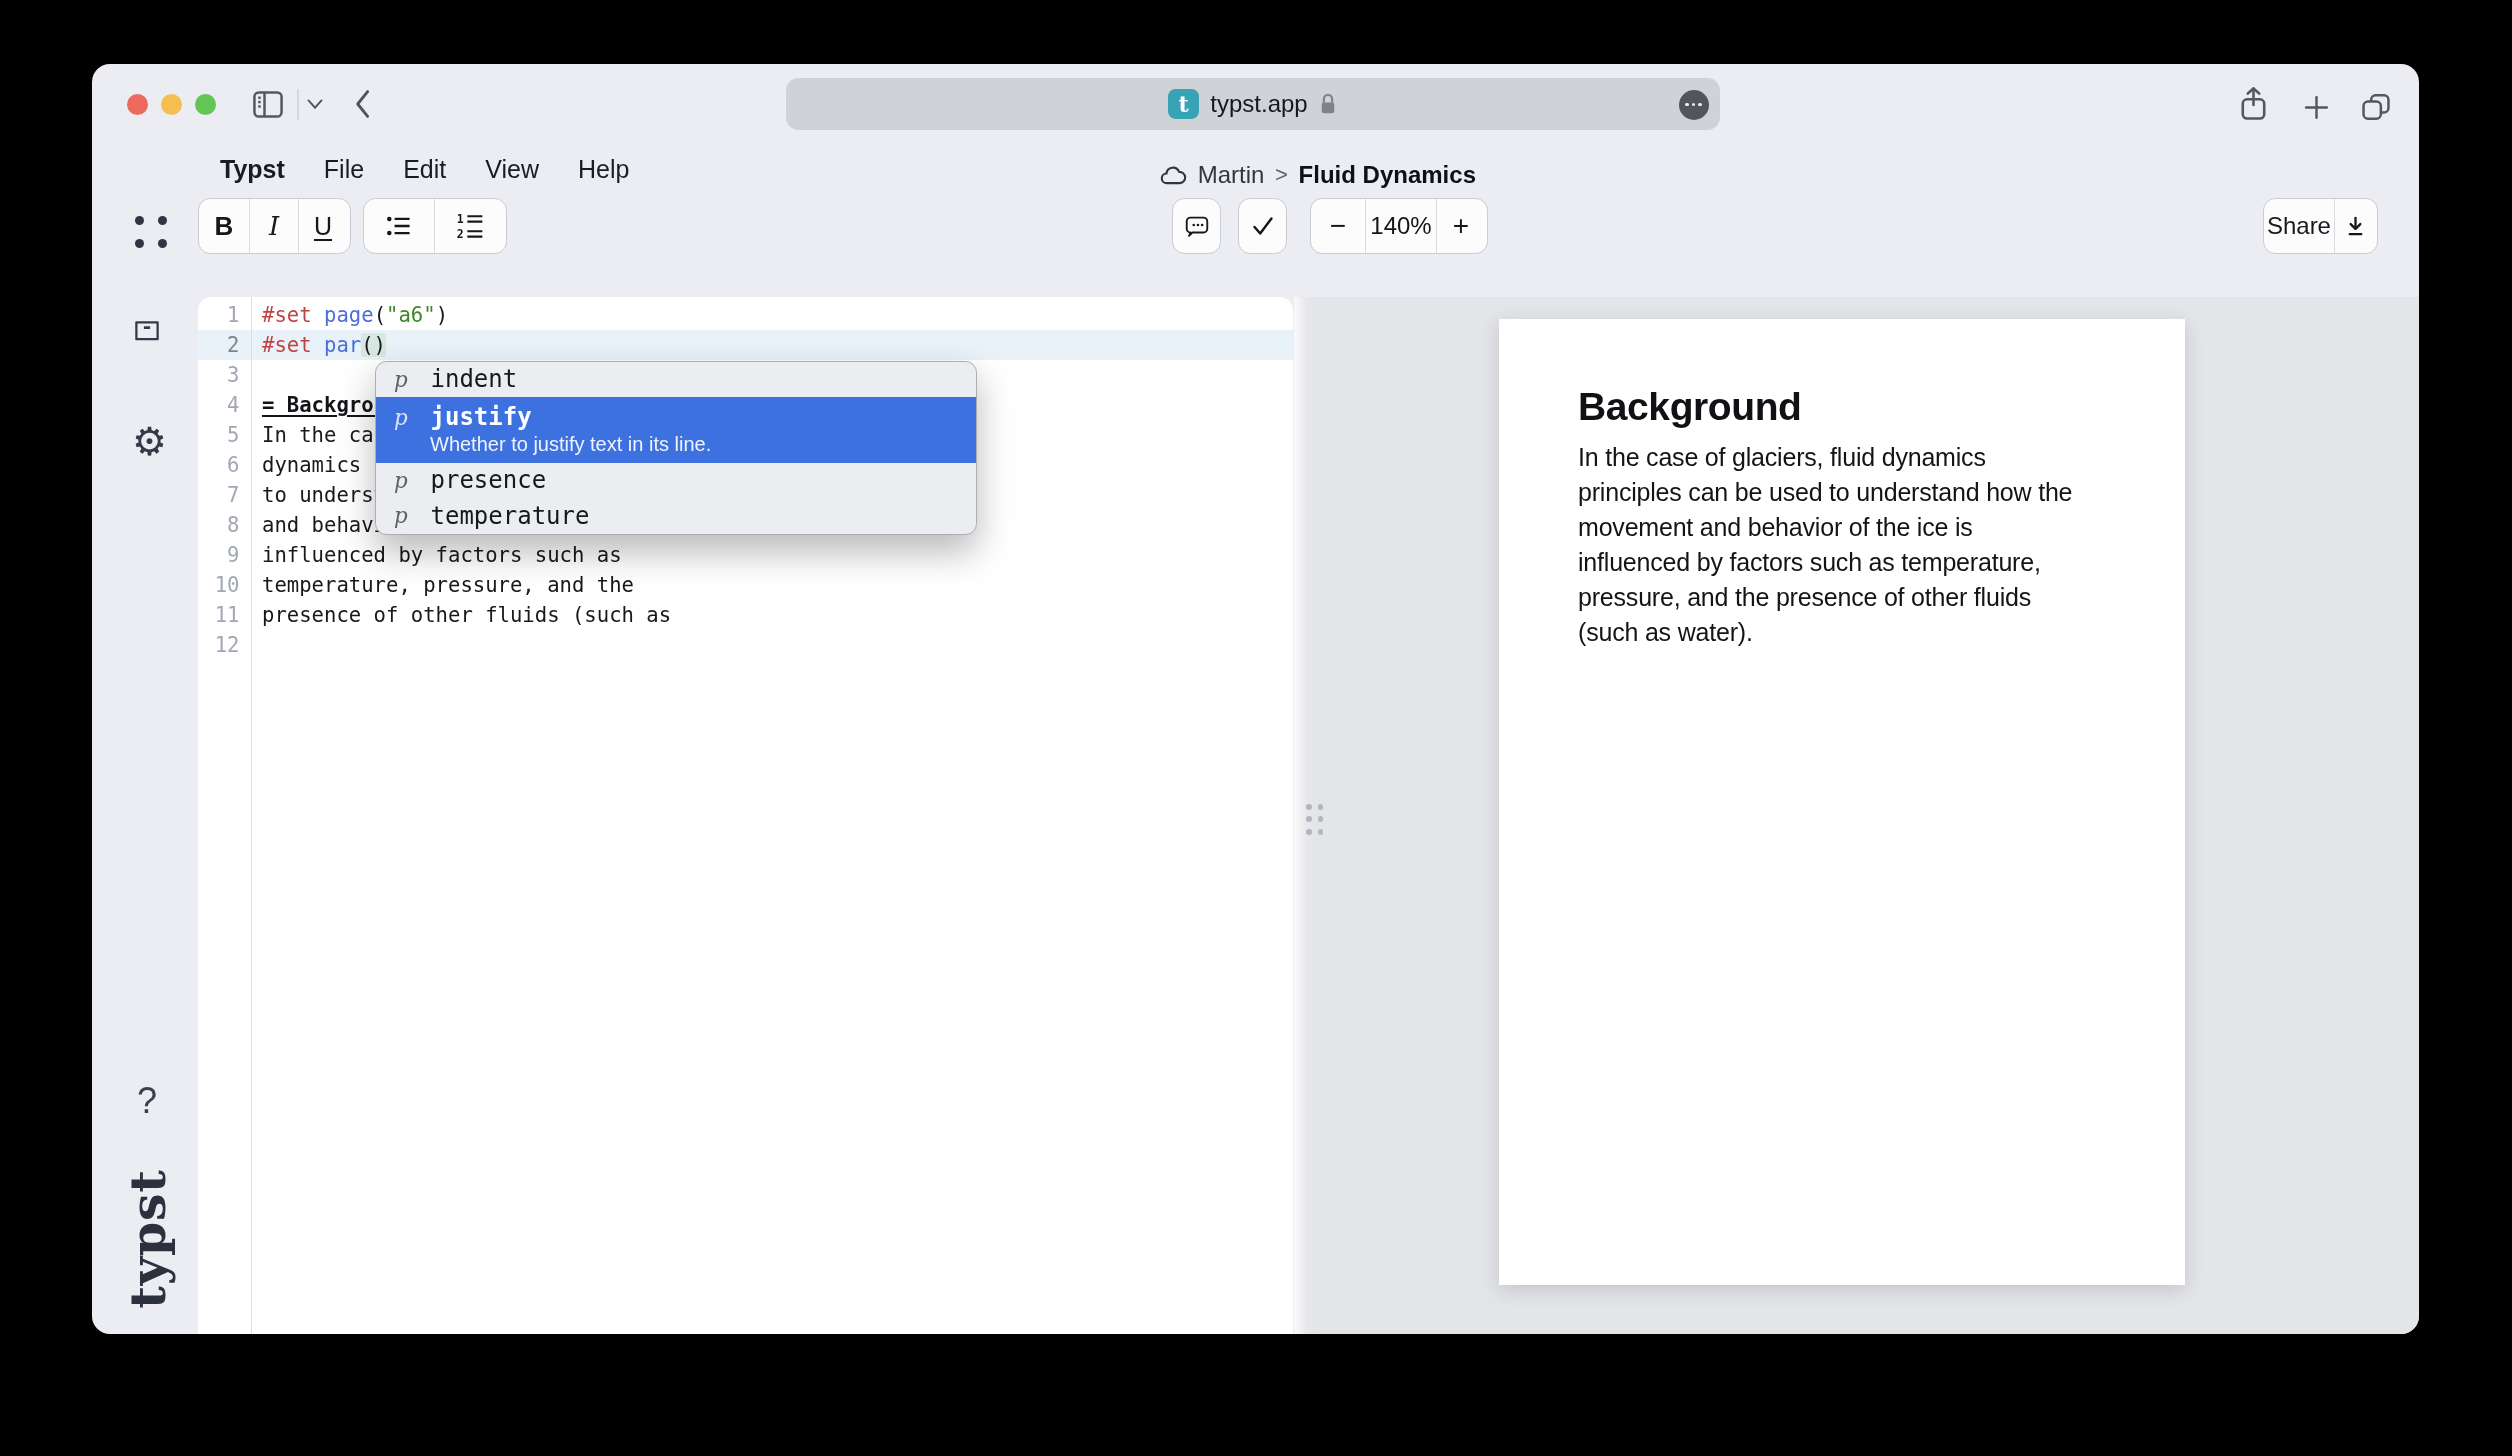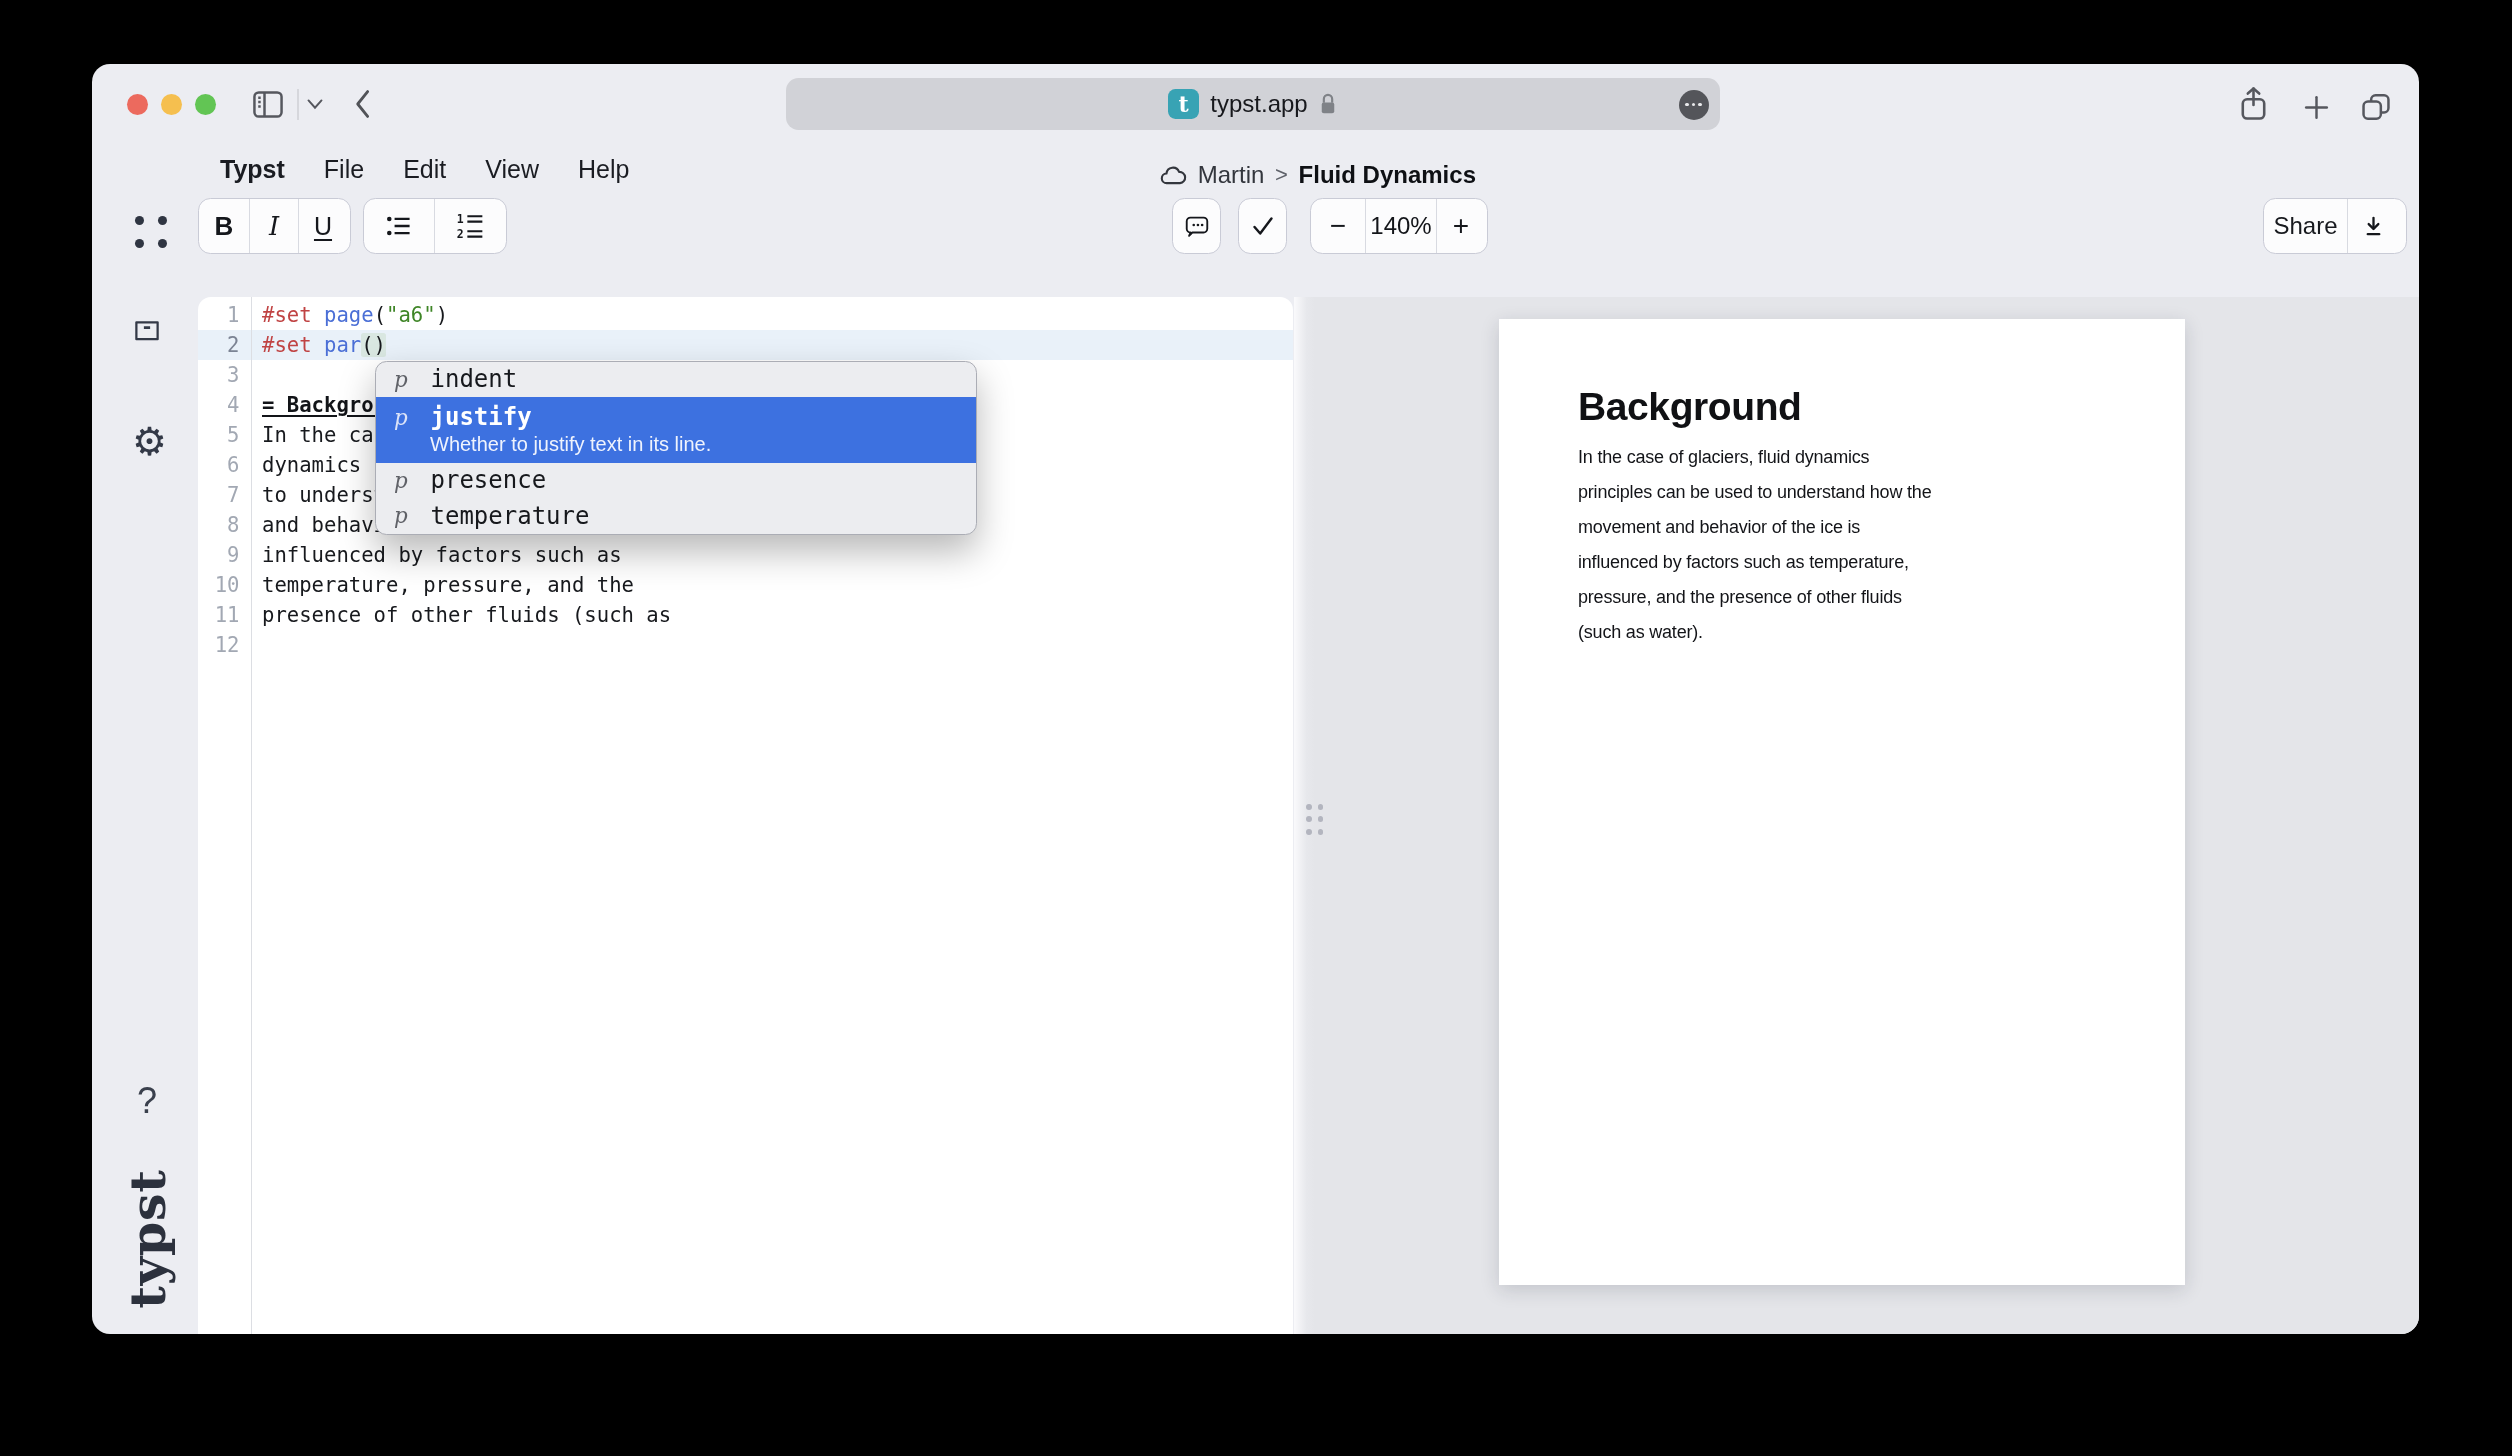--- a/index.html
+++ b/index.html
@@ -97,21 +97,21 @@
     grid-template-columns:5.8px 5.8px; gap:6.6px 5.8px; z-index:4; }
   .divider-handle i { width:5.8px; height:5.8px; border-radius:50%; background:#B3B5BF; }
   .preview { position:absolute; left:1202px; top:233px; right:0; bottom:0; background:#E4E5E9; }
   .preview::before { content:""; position:absolute; left:0; top:0; bottom:0; width:21.4px;
     background:linear-gradient(to right,#FAFAFC,#E7E8EC 60%,#E4E5E9); }
   .page { position:absolute; left:205px; top:22px; width:686px; height:966px; background:#fff;
     box-shadow:0 5px 18px rgba(25,30,50,.16); }
   .page-heading { margin:66px 79px 0 79px; font-size:39px; font-weight:700;
     letter-spacing:-0.4px; color:#101114; }
   .page-body { margin:10.7px 58px 0 79px; }
-  .pline { font-size:18px; line-height:35px; color:#131418; letter-spacing:-0.2px; white-space:nowrap; }
+  .pline { font-size:25px; line-height:35px; color:#131418; letter-spacing:-0.2px; white-space:nowrap; }
 
   svg { display:block; }
 </style>
 </head>
 <body>
 
 <div class="window">
 
   <div class="titlebar">
     <div class="traffic">
@@ -252,21 +252,21 @@
     <div class="btn-cell" style="width:54px; font-size:28px;">
         <span>−</span>
       </div>
     <div class="btn-cell" style="width:71px;">
         <span class="zoom-level">140%</span>
       </div>
     <div class="btn-cell" style="width:49px; font-size:28px;">
         <span>+</span>
       </div>
   </div>
-  <div class="btn-group" style="left:2171px; width:144px;">
+  <div class="btn-group" style="left:2171px; width:115px;">
     <div class="btn-cell" style="width:83px;">
         <span class="share-label">Share</span>
       </div>
     <div class="btn-cell" style="width:51px;">
       <svg width="25" height="25" viewBox="0 0 26 26" fill="none" stroke="#15171C" stroke-width="2.4" stroke-linecap="round" stroke-linejoin="round">
         <line x1="13" y1="4" x2="13" y2="15"></line>
           <polyline points="8,10.5 13,15.5 18,10.5"></polyline>
           <line x1="7" y1="21" x2="19" y2="21"></line>
       </svg>
     </div>

